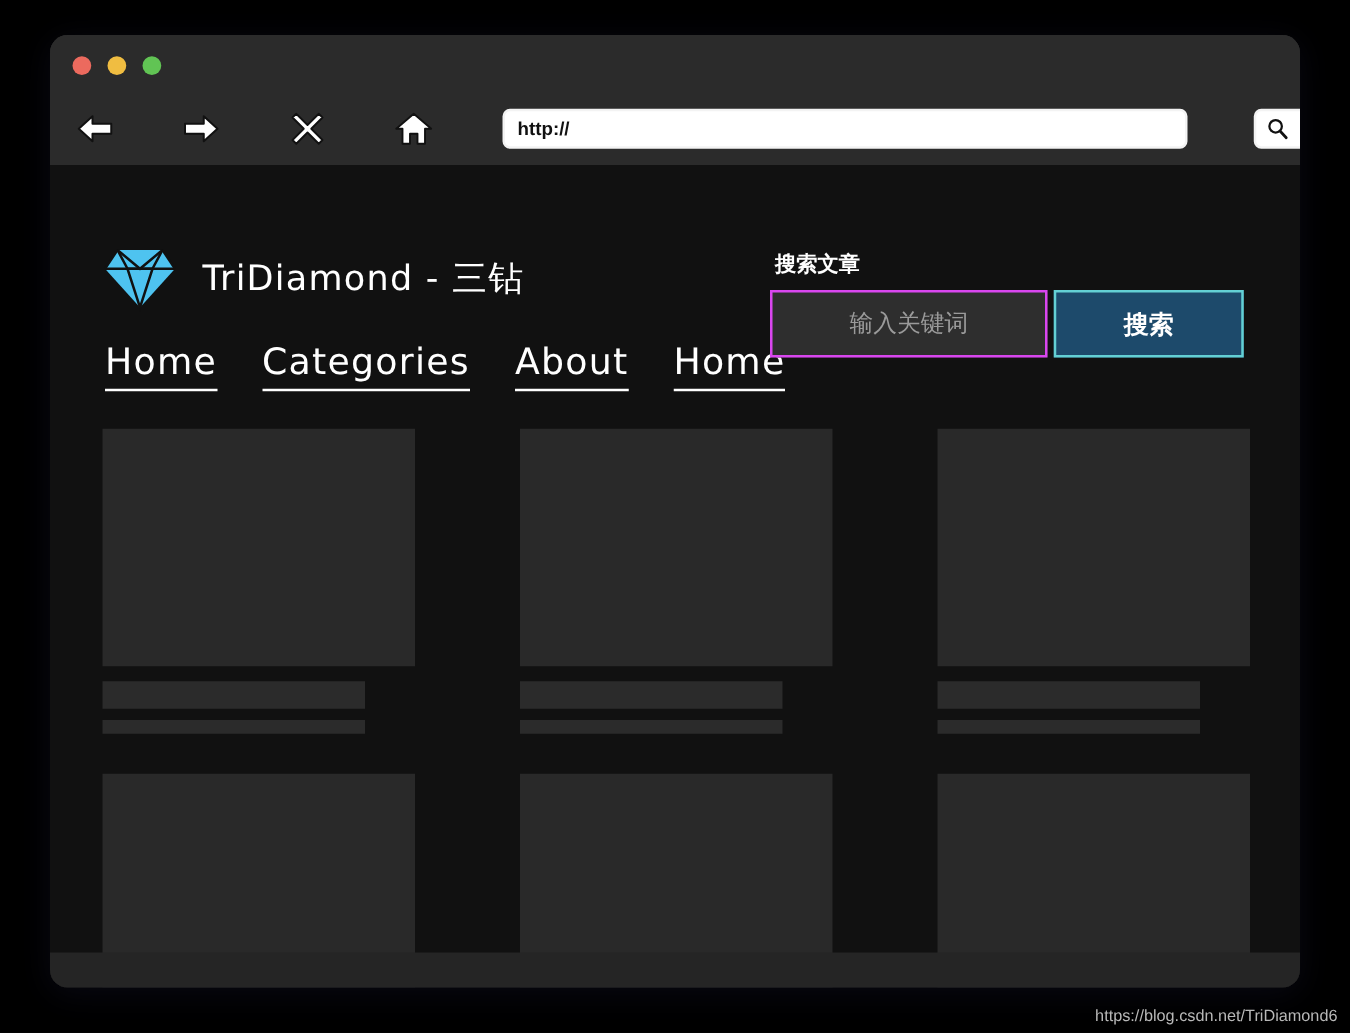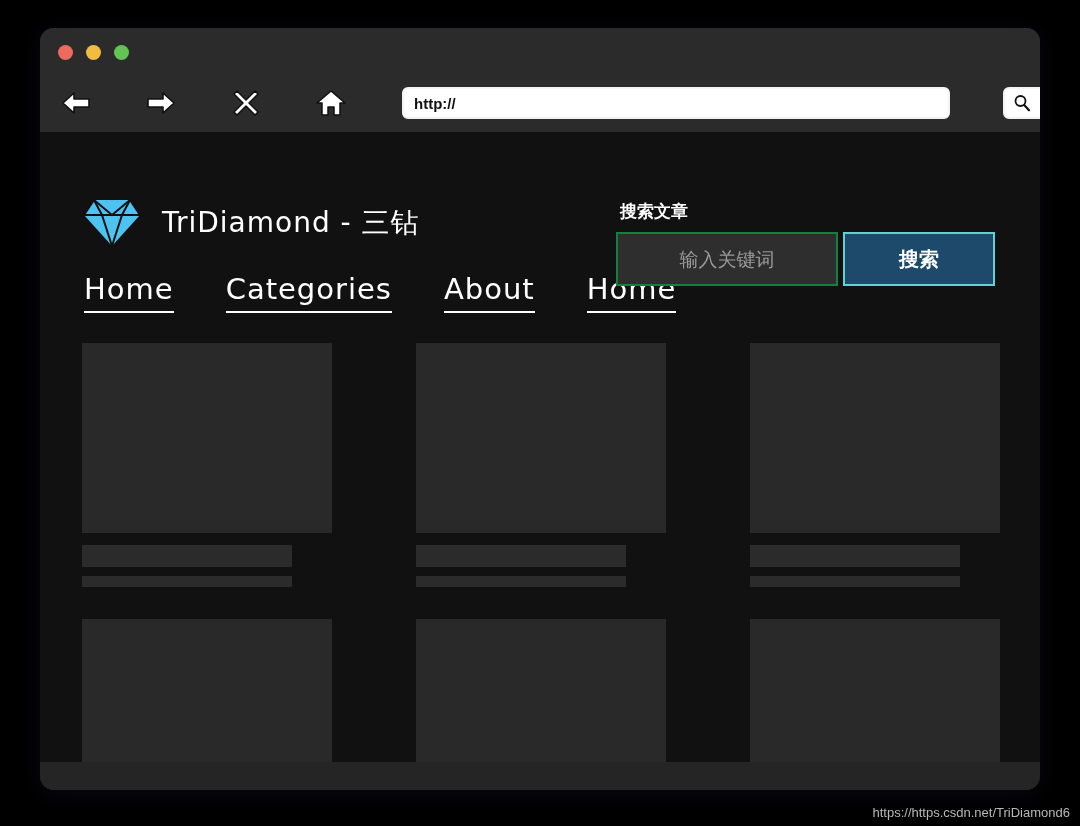--- a/index.html
+++ b/index.html
@@ -160,21 +160,21 @@
     color: #ffffff;
     margin-bottom: 9px;
     padding-left: 4px;
   }
   .search-row { display: flex; gap: 5px; }
 
   .search-input {
     width: 222px;
     height: 54px;
     background: #2e2e2e;
-    border: 2px solid #15803d;
+    border: 2px solid #d946ef;
     color: #9a9a9a;
     font-size: 19px;
     text-align: center;
     font-family: "DejaVu Sans", sans-serif;
     outline: none;
     border-radius: 0;
   }
   .search-input::placeholder { color: #9a9a9a; opacity: 1; }
 
   .search-button {
@@ -186,21 +186,21 @@
     font-size: 20px;
     font-weight: bold;
     font-family: Liberation Mono, monospace;
     cursor: pointer;
     border-radius: 0;
   }
 
   
   .nav-menu {
     display: flex;
-    gap: 52px;
+    gap: 36px;
     margin-top: 4px;
     margin-bottom: 30px;
     padding-left: 2px;
   }
   .nav-link {
     font-size: 29px;
     color: #ffffff;
     font-family: "DejaVu Sans", sans-serif;
     text-decoration: none;
     border-bottom: 2px solid #ffffff;
@@ -365,15 +365,15 @@
           </div>
         </div>
 
       </div>
     </div>
 
     <div class="footer-strip"></div>
 
   </div>
 
-  <div class="watermark">https://https.csdn.net/TriDiamond6</div>
+  <div class="watermark">https://blog.csdn.net/TriDiamond6</div>
 
 </div>
 
 </body></html>

